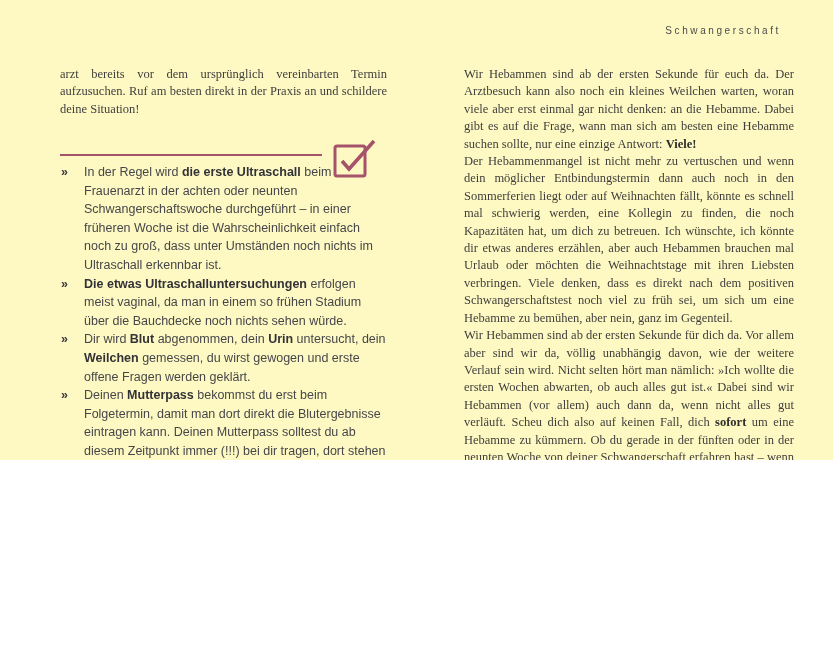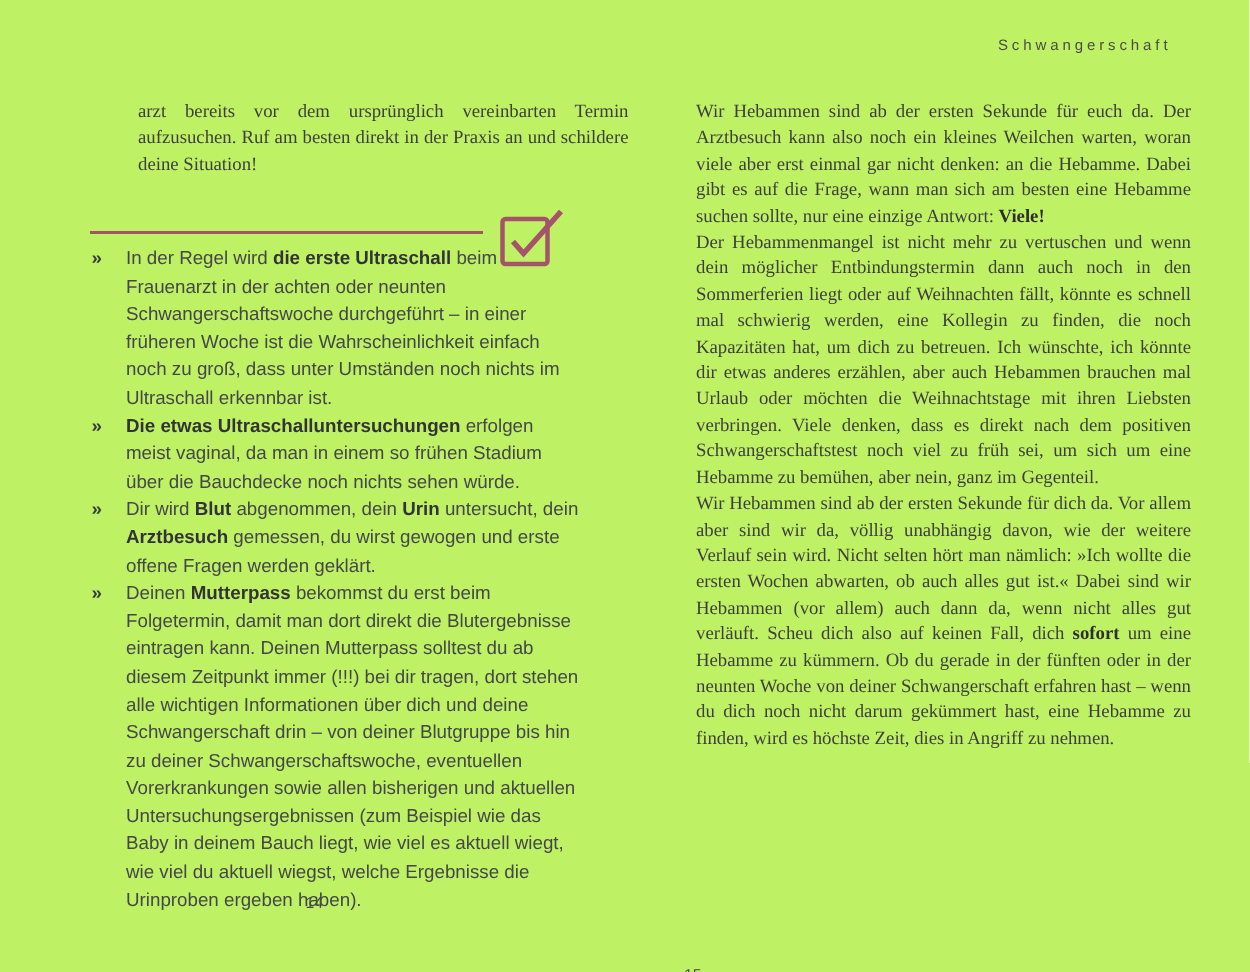--- a/index.html
+++ b/index.html
@@ -1,26 +1,26 @@
 <!DOCTYPE html>
 <html lang="de"><head>
 <meta charset="utf-8">
 <style>
   html,body{margin:0;padding:0;background:#ffffff;}
   .sheet{
-    position:relative;width:833px;height:648px;background:#bef264;overflow:hidden;
+    position:relative;width:833px;height:460px;background:#fef9c3;overflow:hidden;
     font-family:"Liberation Sans",sans-serif;
     --heading-pink:#c25177;--divider-pink:#a5536a;--text-dark:#3f3e3c;--facts-black:#1d1d1b;
   }
   .running-head{
     position:absolute;top:25px;left:0;right:52px;text-align:right;
     font-size:10px;letter-spacing:2.6px;color:#4b4b4b;font-weight:500;
   }
   
-  .left-col{position:absolute;left:60px;top:66px;width:327px;margin-left:32px;}
+  .left-col{position:absolute;left:60px;top:66px;width:327px;}
   .intro{
     font-family:"Liberation Serif",serif;font-size:12.5px;line-height:17.4px;
     text-align:justify;color:var(--text-dark);margin:0;
   }
   .divider{position:absolute;left:60px;top:154px;width:262px;height:2px;background:var(--divider-pink);}
   .checkbox-wrap{position:absolute;left:331px;top:133px;width:48px;height:48px;}
   .facts-block{position:absolute;left:60px;top:163px;width:327px;}
   .facts-heading{
     font-size:13.5px;font-weight:700;letter-spacing:1px;color:var(--facts-black);
     margin:0 0 7px 0;
@@ -73,21 +73,21 @@
       <li>
         <span class="marker">»</span>
         <span>In der Regel wird <b>die erste Ultraschall</b> beim Frauenarzt in der achten oder neunten Schwangerschaftswoche durchgeführt – in einer früheren Woche ist die Wahrscheinlichkeit einfach noch zu groß, dass unter Umständen noch nichts im Ultraschall erkennbar ist.</span>
       </li>
       <li>
         <span class="marker">»</span>
         <span><b>Die etwas Ultraschalluntersuchungen</b> erfolgen meist vaginal, da man in einem so frühen Stadium über die Bauchdecke noch nichts sehen würde.</span>
       </li>
       <li>
         <span class="marker">»</span>
-        <span>Dir wird <b>Blut</b> abgenommen, dein <b>Urin</b> untersucht, dein <b>Arztbesuch</b> gemessen, du wirst gewogen und erste offene Fragen werden geklärt.</span>
+        <span>Dir wird <b>Blut</b> abgenommen, dein <b>Urin</b> untersucht, dein <b>Weilchen</b> gemessen, du wirst gewogen und erste offene Fragen werden geklärt.</span>
       </li>
       <li>
         <span class="marker">»</span>
         <span>Deinen <b>Mutterpass</b> bekommst du erst beim Folgetermin, damit man dort direkt die Blutergebnisse eintragen kann. Deinen Mutterpass solltest du ab diesem Zeitpunkt immer (!!!) bei dir tragen, dort stehen alle wichtigen Informationen über dich und deine Schwangerschaft drin – von deiner Blutgruppe bis hin zu deiner Schwangerschaftswoche, eventuellen Vorerkrankungen sowie allen bisherigen und aktuellen Untersuchungsergebnissen (zum Beispiel wie das Baby in deinem Bauch liegt, wie viel es aktuell wiegt, wie viel du aktuell wiegst, welche Ergebnisse die Urinproben ergeben haben).</span>
       </li>
     </ul>
   </div>
 
   <div class="right-col">
     <div class="body-text">

